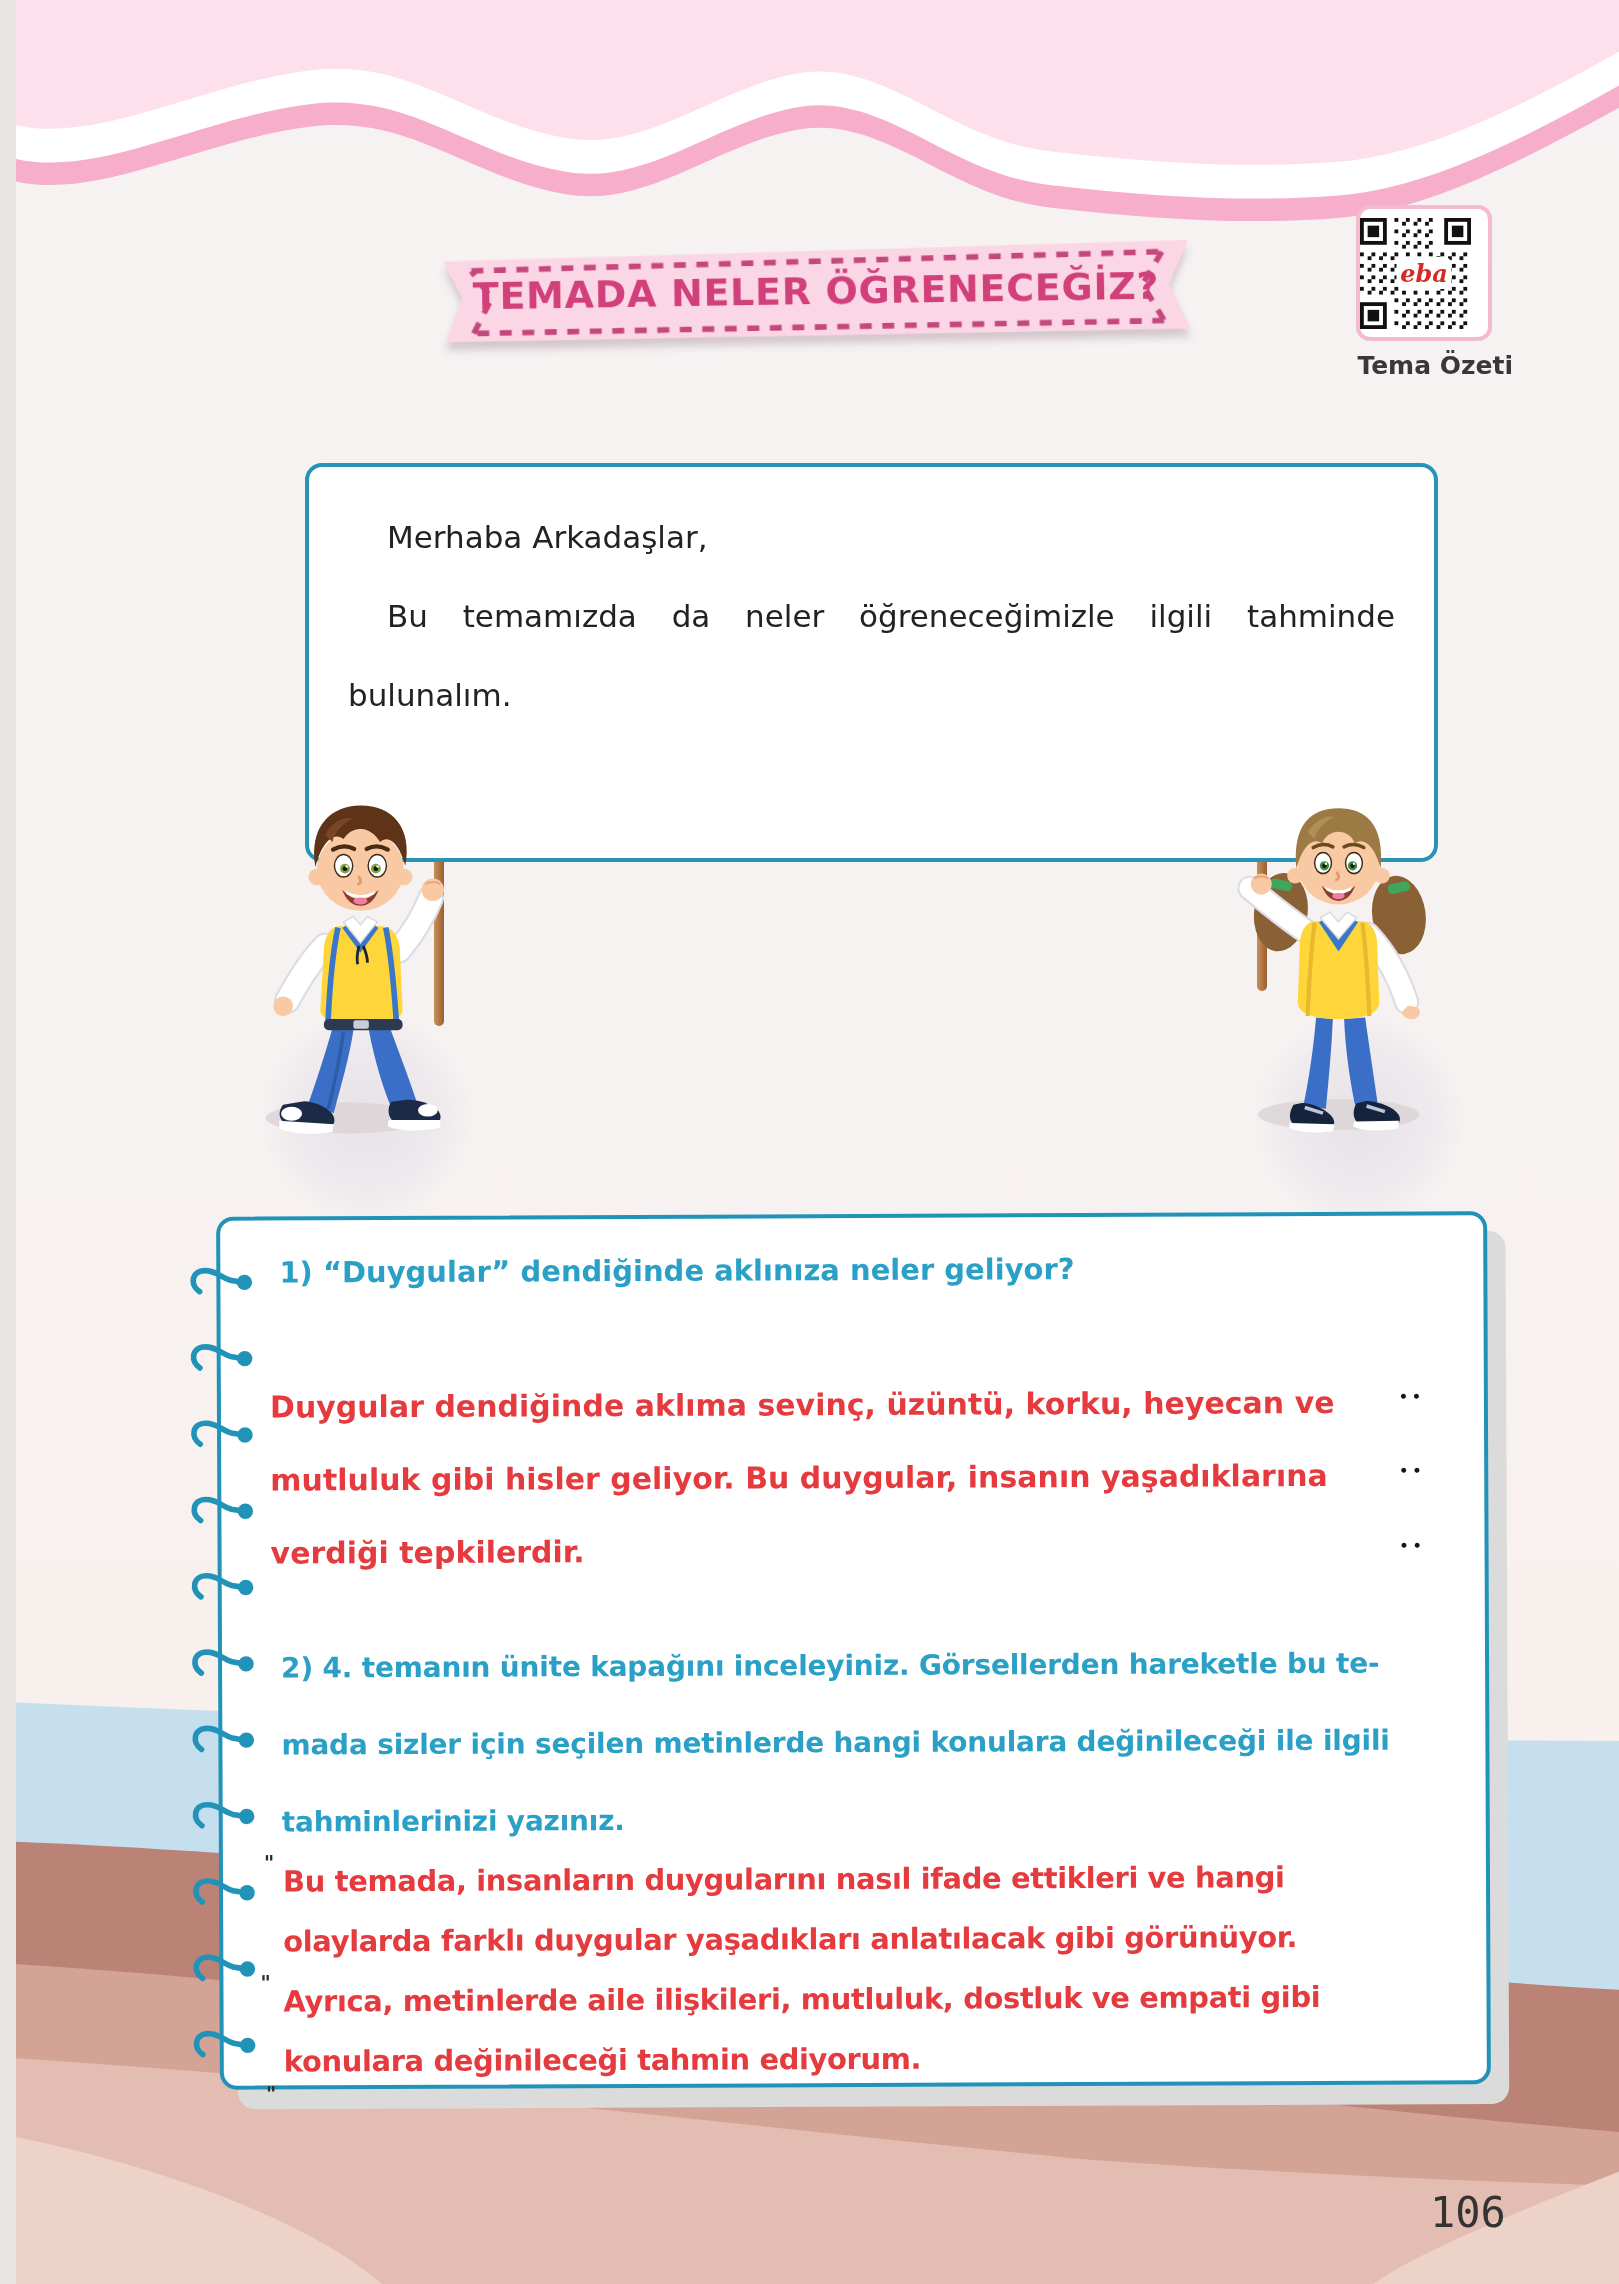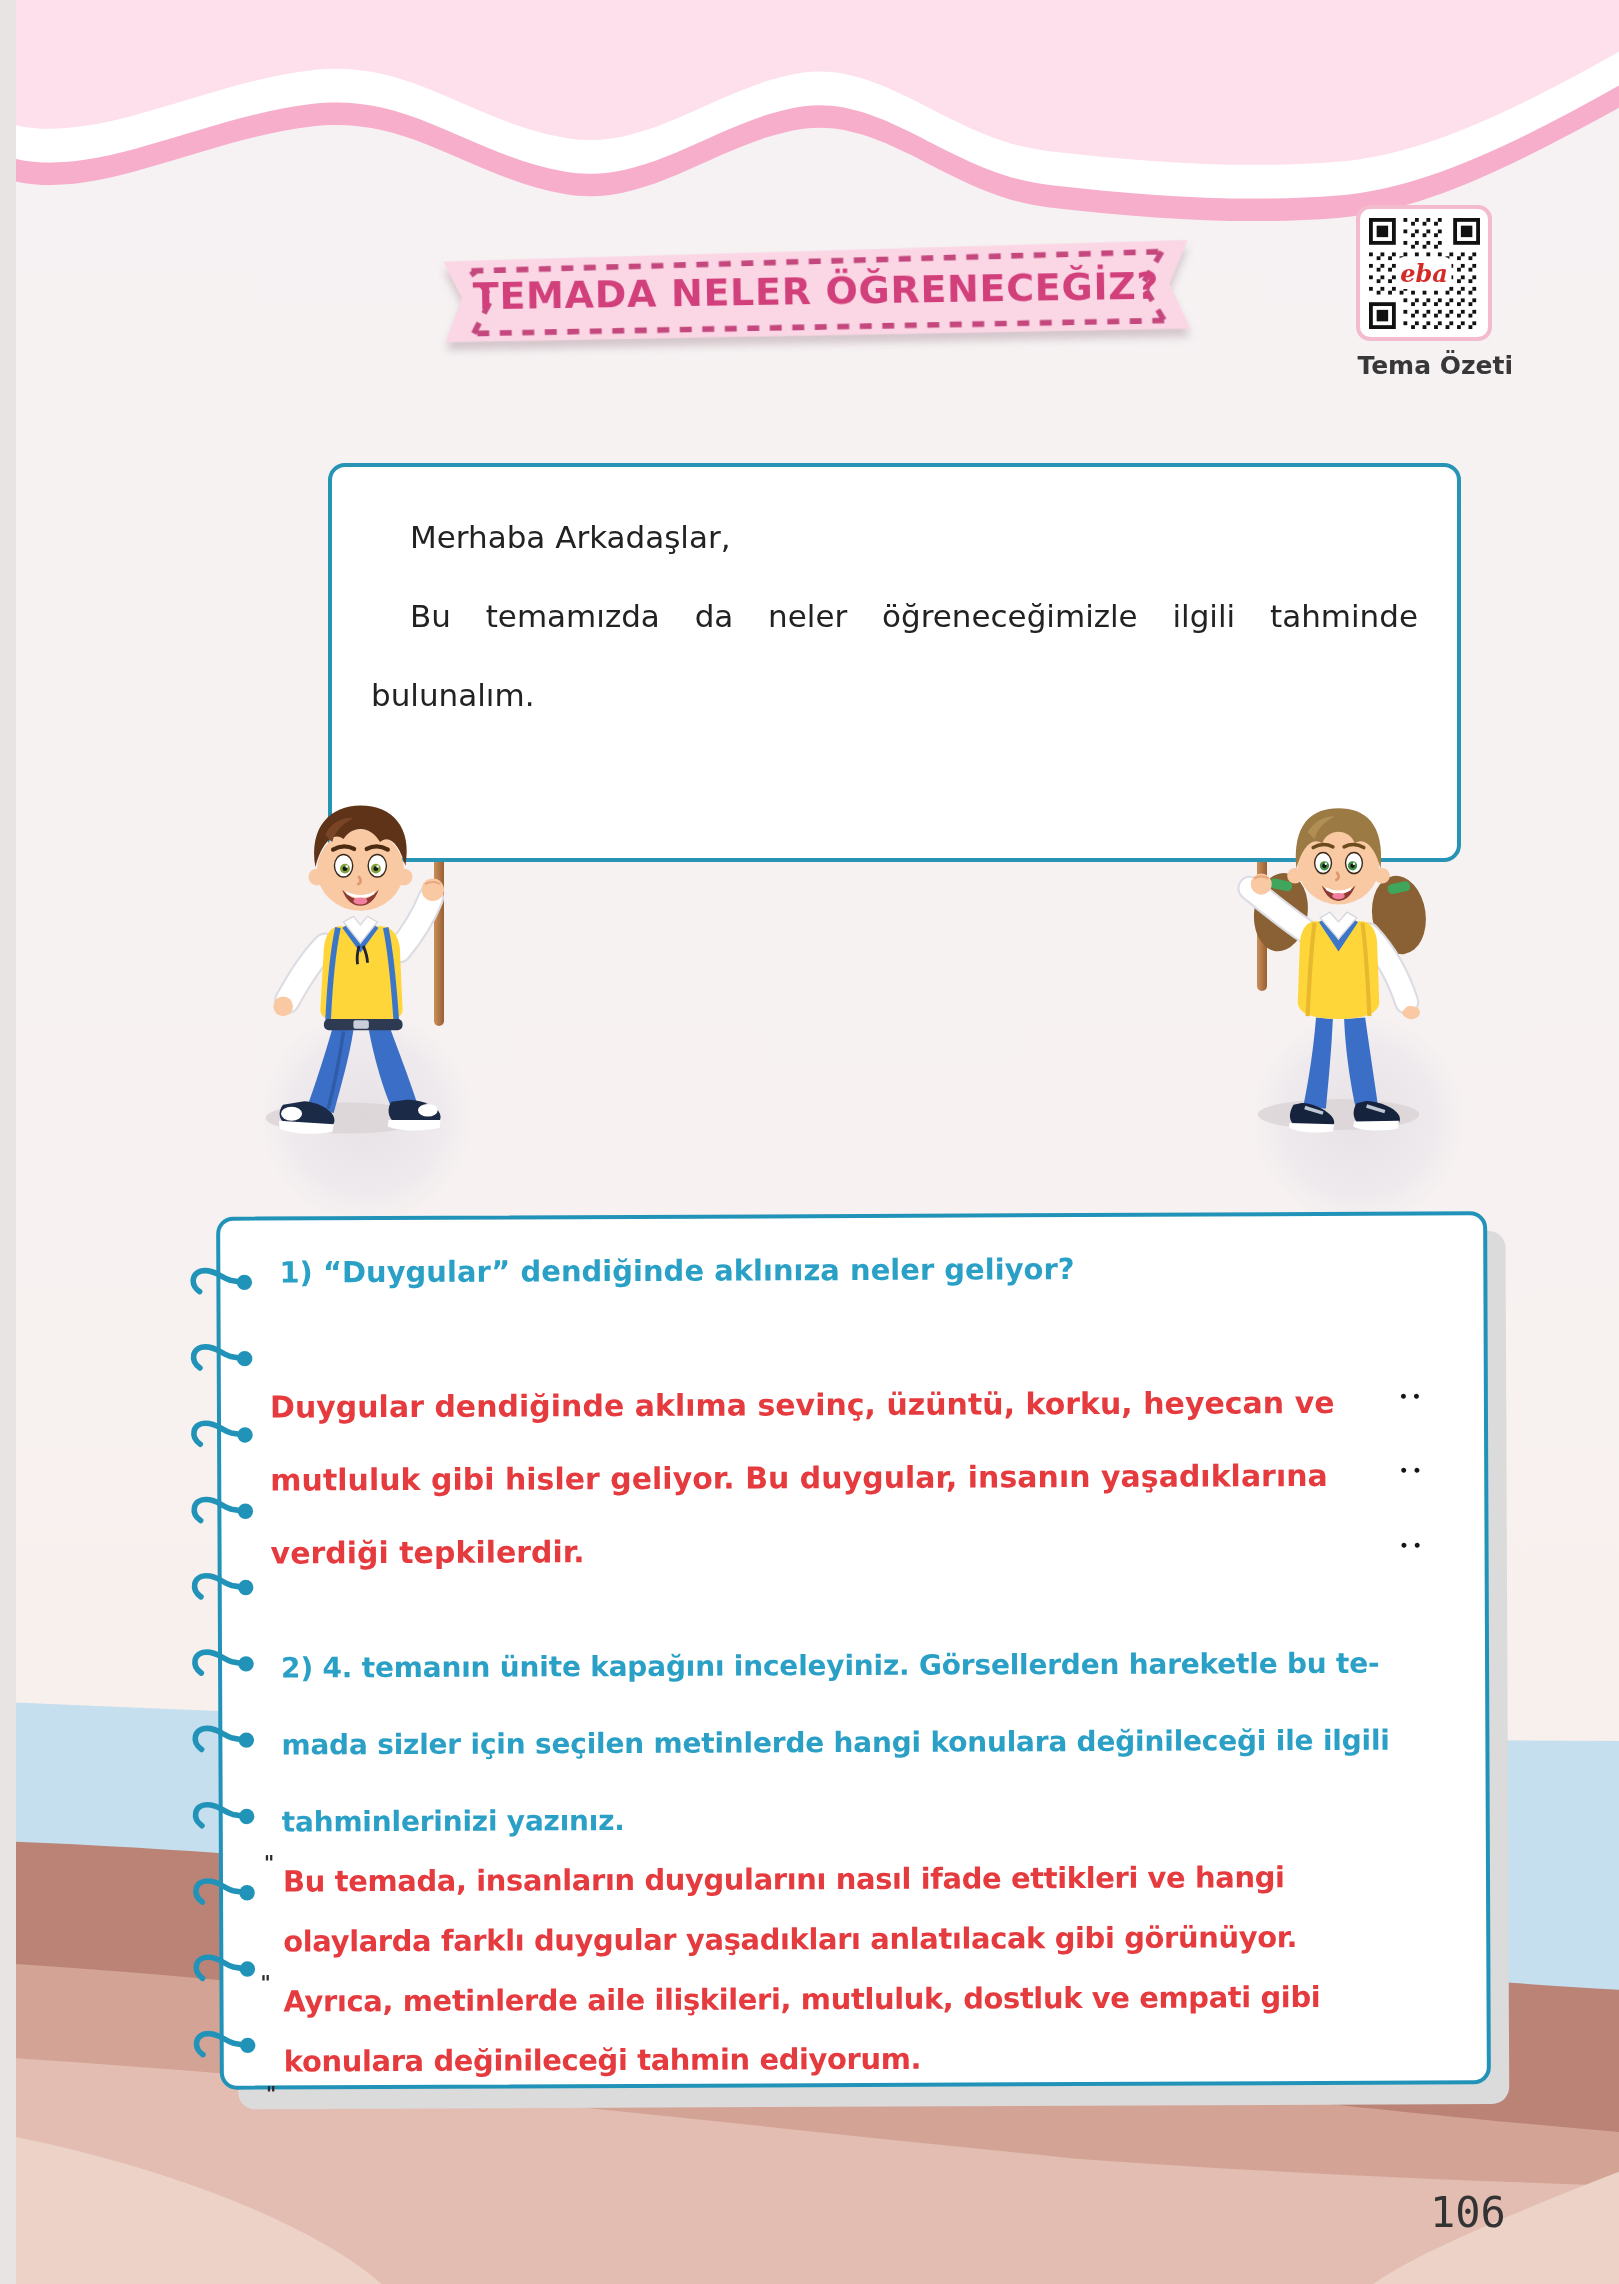--- a/index.html
+++ b/index.html
@@ -13,29 +13,29 @@
   .wave{left:0;top:0;width:1620px;height:232px;z-index:1;}
 
   
   .ribbon{left:422px;top:243px;width:756px;height:98px;z-index:5;transform:rotate(-0.9deg);
           filter:drop-shadow(0px 8.4px 4.2px rgba(130,95,110,0.30));}
   .ribbon-title{left:0;top:0;width:756px;height:95px;display:flex;align-items:center;justify-content:center;
           font-size:38px;font-weight:bold;letter-spacing:0.7px;color:#D2407C;z-index:6;}
 
   
   .qr-card{left:1340px;top:205px;width:128px;height:128px;background:#fff;border:4.9px solid #F4BACE;
-           border-radius:14px;z-index:5;display:flex;align-items:center;justify-content:center;}
+           border-radius:14px;z-index:5;display:flex;align-items:center;justify-content:flex-start;}
   .qr-svg{width:111px;height:111px;}
   .eba-box{position:absolute;left:50%;top:50%;transform:translate(-50%,-50%);width:55px;height:32px;
            background:#fff;border-radius:7px;display:flex;align-items:center;justify-content:center;}
   .eba-text{font-family:"DejaVu Serif",serif;font-style:italic;font-weight:bold;font-size:24px;color:#D42B27;}
   .qr-label{left:1321px;top:351px;width:176px;text-align:right;font-size:25px;font-weight:bold;color:#383838;z-index:5;}
 
   
-  .speech{left:312px;top:463px;width:1047px;height:329px;background:#fff;border:4.2px solid #2794B6;
+  .speech{left:289px;top:463px;width:1047px;height:329px;background:#fff;border:4.2px solid #2794B6;
           border-radius:17px;z-index:4;padding:31px 39px;box-sizing:content-box;}
   .speech p{margin:0;font-size:31px;line-height:79px;color:#222;font-weight:500;}
   .speech .ind{text-indent:39px;white-space:pre;}
   .speech .just{text-align:justify;text-indent:39px;}
 
   
   .stick{background:linear-gradient(90deg,#C79059,#AE7244 60%,#96602F);border-radius:4.9px;z-index:3;}
   .stick.b{left:418px;top:794px;width:9.8px;height:232px;}
   .stick.g{left:1241px;top:794px;width:9.8px;height:197px;}
   .blob{border-radius:50%;z-index:2;

